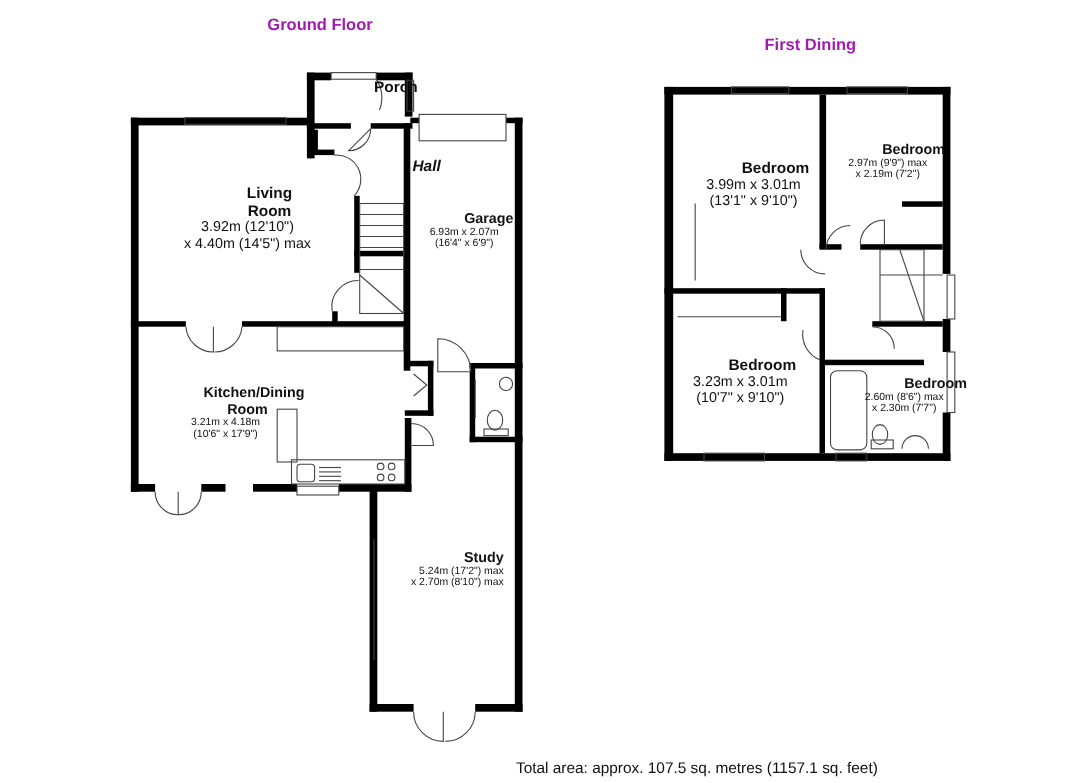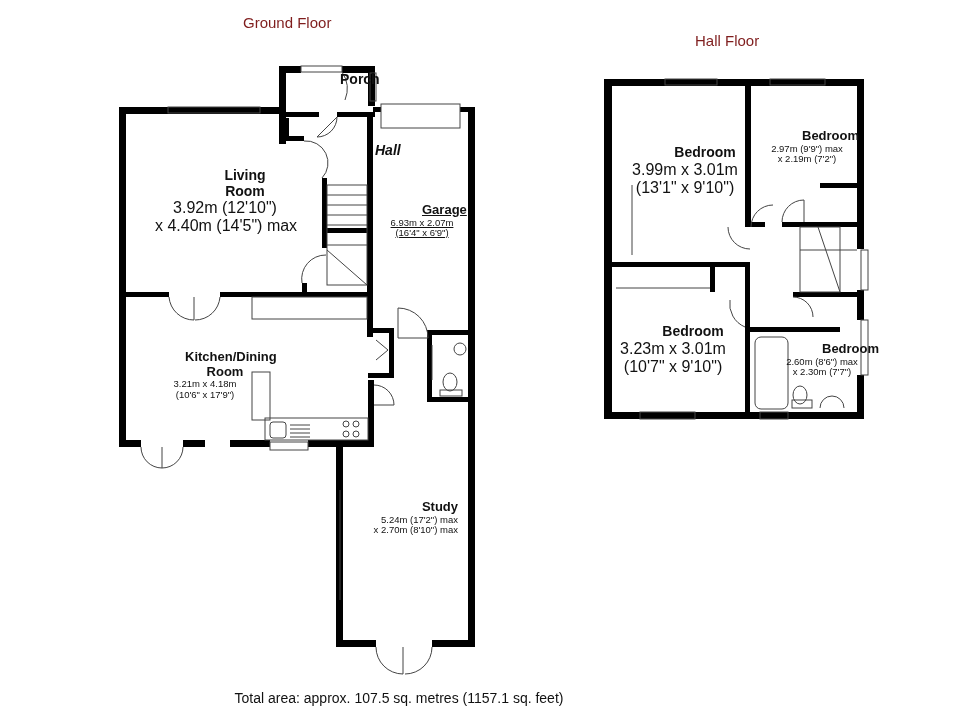--- a/index.html
+++ b/index.html
@@ -1,23 +1,23 @@
 <!DOCTYPE html>
 <html><head>
   <meta charset="utf-8">
   <style>
     html, body { margin: 0; padding: 0; background: #ffffff; }
     body { width: 980px; height: 712px; position: relative; overflow: hidden;
            font-family: "Liberation Sans", sans-serif; color: #111; }
     svg.plan { position: absolute; left: 0; top: 0; }
     .label { position: absolute; text-align: center; line-height: 1.12; color: #111; white-space: nowrap; }
     .label .name { font-weight: bold; font-size: 14px; padding-left: 40px; }
-    .label .dim { font-size: 16px; }
-    .floor-title { position: absolute; font-weight: normal; font-size: 15px; color: #7f1d1d; }
-    .footer { position: absolute; left: 0; width: 798px; top: 690px; text-align: center; font-size: 14px; color: #111; }
+    .label .dim { font-size: 13px; }
+    .floor-title { position: absolute; font-weight: bold; font-size: 15px; color: #a21caf; }
+    .footer { position: absolute; left: 0; width: 798px; top: 690px; text-align: right; font-size: 14px; color: #111; }
     .sm .name { font-size: 13px; }
     .sm .dim { font-size: 9.5px; }
   </style>
 </head>
 <body>
 
 <svg class="plan" width="980" height="712" viewBox="0 0 980 712" xmlns="http://www.w3.org/2000/svg">
   <g fill="#000">
 
     <rect x="119" y="107" width="7" height="340"></rect>
@@ -161,35 +161,35 @@
 
     <rect x="755" y="337" width="33" height="72" rx="6"></rect>
 
     <ellipse cx="800" cy="395" rx="7" ry="9"></ellipse>
     <rect x="792" y="400" width="20" height="8"></rect>
     <path d="M820 408 A 12 12 0 0 1 844 408"></path>
   </g>
 </svg>
 
 <div class="floor-title" style="left:243px;top:14px;">Ground Floor</div>
-<div class="floor-title" style="left:695px;top:32px;">Hall Floor</div>
+<div class="floor-title" style="left:695px;top:32px;">First Dining</div>
 
 <div class="label" style="left:300px;top:72px;">
   <div class="name">Porch</div>
 </div>
 <div class="label" style="left:335px;top:143px;font-style:italic;">
   <div class="name">Hall</div>
 </div>
 <div class="label" style="left:155px;top:168px;width:140px;">
   <div class="name">Living</div>
   <div class="name">Room</div>
   <div class="dim">3.92m (12'10")</div>
   <div class="dim">x 4.40m (14'5") max</div>
 </div>
-<div class="label sm" style="left:382px;top:203px;width:80px;text-decoration:underline;">
+<div class="label sm" style="left:382px;top:192px;width:80px;">
   <div class="name">Garage</div>
   <div class="dim">6.93m x 2.07m</div>
   <div class="dim">(16'4" x 6'9")</div>
 </div>
 <div class="label sm" style="left:145px;top:350px;width:120px;">
   <div class="name">Kitchen/Dining</div>
   <div class="name">Room</div>
   <div class="dim">3.21m x 4.18m</div>
   <div class="dim">(10'6" x 17'9")</div>
 </div>

